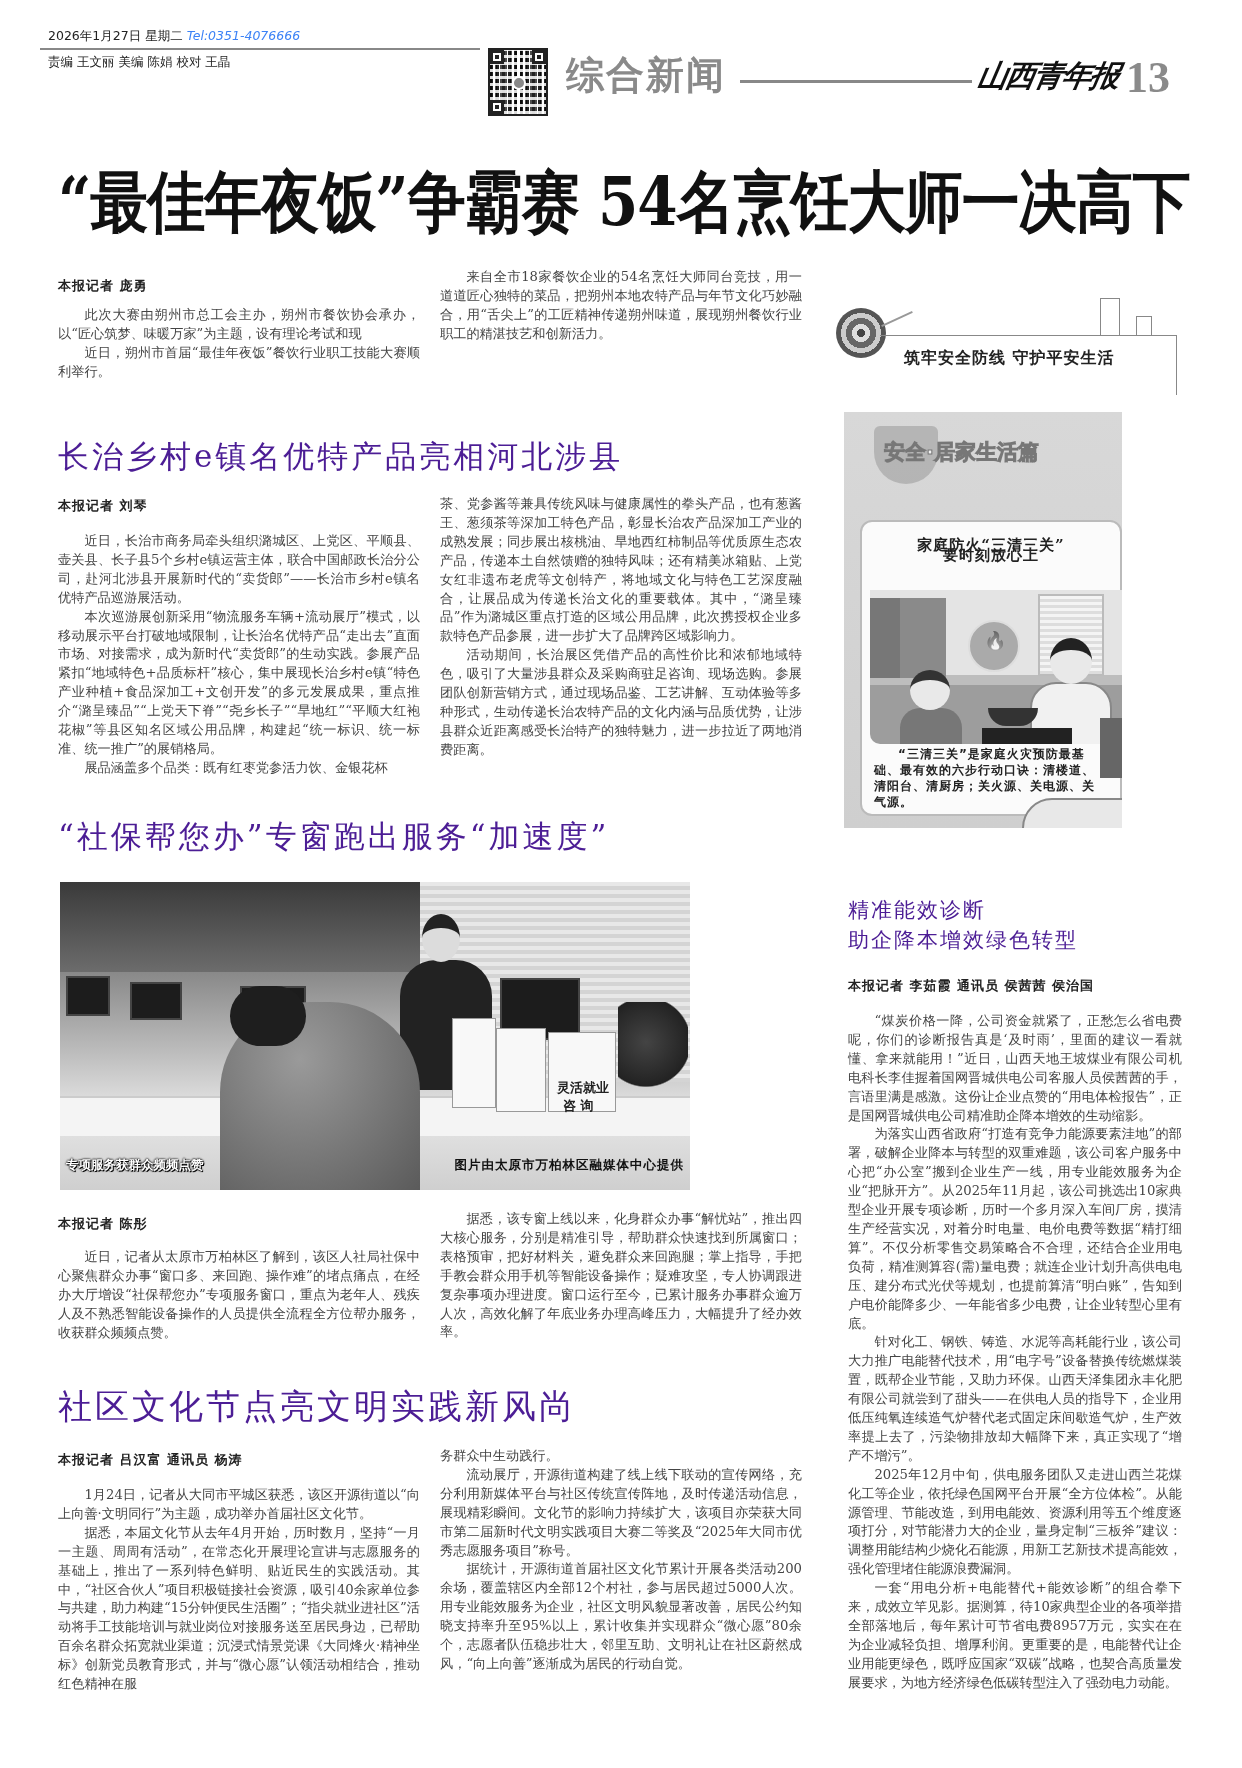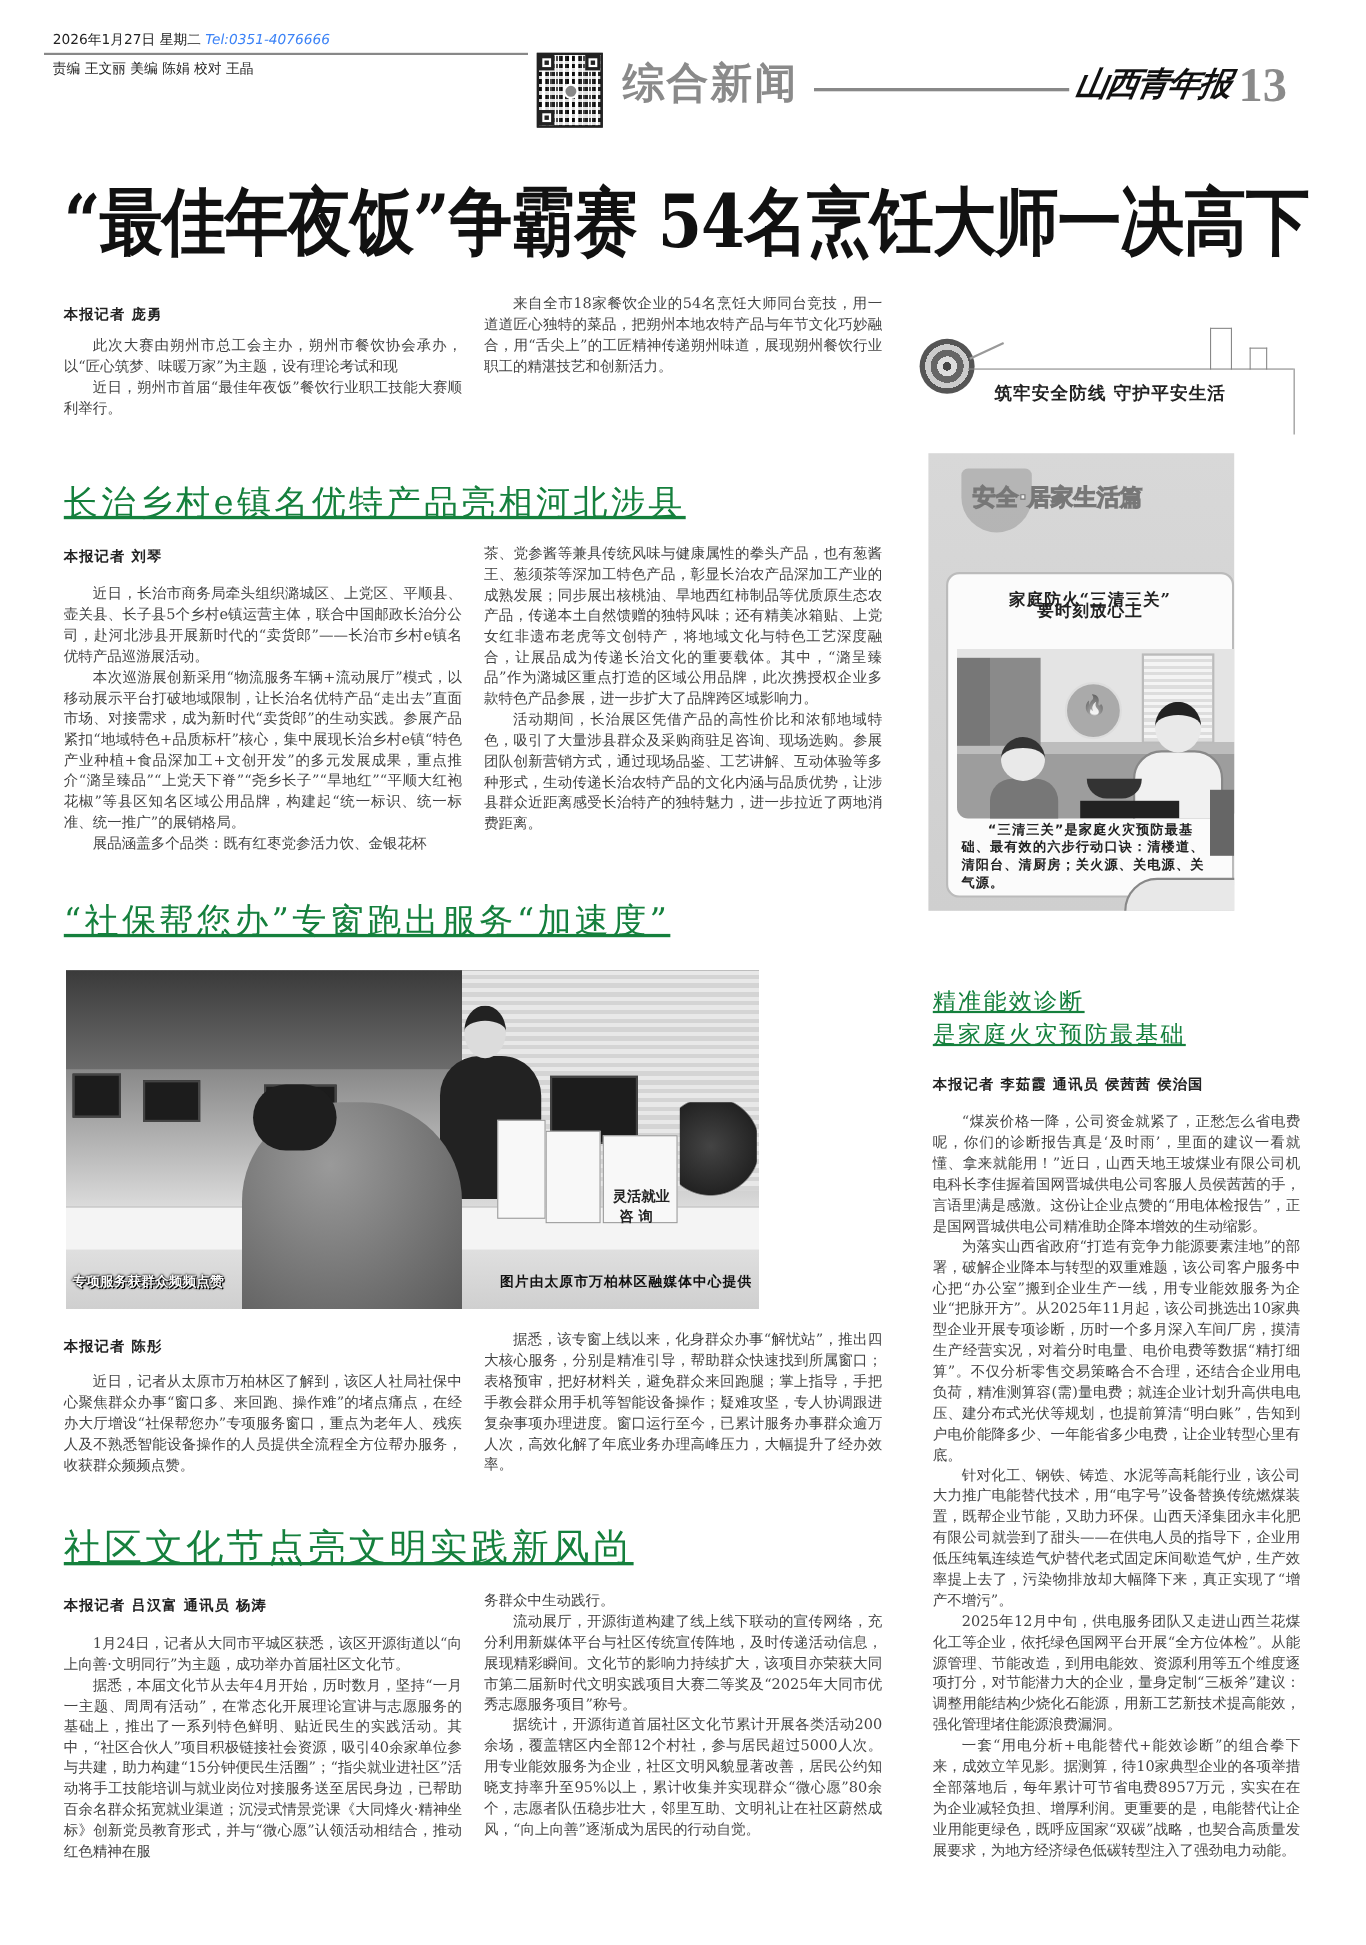--- a/index.html
+++ b/index.html
@@ -20,21 +20,21 @@
   .qr-corner { position: absolute; width: 14px; height: 14px; border: 3px solid #222; background: #fff; }
   .qr-corner::after { content: ""; position: absolute; left: 2px; top: 2px; width: 4px; height: 4px; background: #222; }
   .qr-logo { position: absolute; left: 22px; top: 26px; width: 14px; height: 14px; border-radius: 50%; background: #888; border: 2px solid #fff; }
   .section-title { left: 566px; top: 50px; font-family: "DejaVu Serif", serif; font-weight: bold; font-size: 38px; color: #8a8a8a; letter-spacing: 2px; white-space: nowrap; }
   .mast-rule-right { left: 740px; top: 80px; width: 232px; height: 3px; background: #888; }
   .paper-logo { left: 978px; top: 56px; font-family: "DejaVu Serif", serif; font-style: italic; font-weight: bold; font-size: 30px; color: #111; white-space: nowrap; letter-spacing: -2px; transform: skewX(-10deg); }
   .page-num { left: 1126px; top: 52px; font-family: Liberation Serif, serif; font-weight: bold; font-size: 44px; color: #8a8a8a; }
 
   
   .hl-main { left: 58px; top: 158px; font-family: "DejaVu Serif", serif; font-weight: bold; font-size: 58px; color: #111; white-space: nowrap; letter-spacing: -1px; transform: scaleY(1.15); transform-origin: top left; }
-  .hl { font-family: "DejaVu Serif", serif; color: #15803d; white-space: nowrap; text-decoration: underline; }
+  .hl { font-family: "DejaVu Serif", serif; color: #4c1d95; white-space: nowrap; }
   .byline { font-family: "DejaVu Sans", sans-serif; font-weight: bold; font-size: 13px; color: #222; white-space: nowrap; letter-spacing: 1px; }
   .col { font-family: "DejaVu Serif", serif; font-size: 13.2px; line-height: 18.9px; color: #444; text-align: justify; }
   .col p { text-indent: 2em; }
   .col p.cont { text-indent: 0; }
 
   
   .target { left: 836px; top: 308px; width: 50px; height: 50px; border-radius: 50%; background: radial-gradient(circle, #444 0 4px, #ddd 4px 9px, #666 9px 15px, #ccc 15px 20px, #555 20px 25px); }
   .arrow { left: 880px; top: 318px; width: 34px; height: 2px; background: #999; transform: rotate(-25deg); }
   .banner-line { left: 880px; top: 335px; width: 180px; height: 1px; background: #888; }
   .bld1 { left: 1100px; top: 298px; width: 20px; height: 38px; border: 1px solid #888; border-bottom: none; }
@@ -197,21 +197,21 @@
   <p>1月24日，记者从大同市平城区获悉，该区开源街道以“向上向善·文明同行”为主题，成功举办首届社区文化节。</p>
   <p>据悉，本届文化节从去年4月开始，历时数月，坚持“一月一主题、周周有活动”，在常态化开展理论宣讲与志愿服务的基础上，推出了一系列特色鲜明、贴近民生的实践活动。其中，“社区合伙人”项目积极链接社会资源，吸引40余家单位参与共建，助力构建“15分钟便民生活圈”；“指尖就业进社区”活动将手工技能培训与就业岗位对接服务送至居民身边，已帮助百余名群众拓宽就业渠道；沉浸式情景党课《大同烽火·精神坐标》创新党员教育形式，并与“微心愿”认领活动相结合，推动红色精神在服</p>
 </div>
 <div class="abs col" style="left:440px;top:1447px;width:362px;">
   <p class="cont">务群众中生动践行。</p>
   <p>流动展厅，开源街道构建了线上线下联动的宣传网络，充分利用新媒体平台与社区传统宣传阵地，及时传递活动信息，展现精彩瞬间。文化节的影响力持续扩大，该项目亦荣获大同市第二届新时代文明实践项目大赛二等奖及“2025年大同市优秀志愿服务项目”称号。</p>
   <p>据统计，开源街道首届社区文化节累计开展各类活动200余场，覆盖辖区内全部12个村社，参与居民超过5000人次。用专业能效服务为企业，社区文明风貌显著改善，居民公约知晓支持率升至95%以上，累计收集并实现群众“微心愿”80余个，志愿者队伍稳步壮大，邻里互助、文明礼让在社区蔚然成风，“向上向善”逐渐成为居民的行动自觉。</p>
 </div>
 
 <div class="abs hl" style="left:848px;top:896px;font-size:21px;font-family:'DejaVu Sans',sans-serif;letter-spacing:2px;">精准能效诊断</div>
-<div class="abs hl" style="left:848px;top:926px;font-size:21px;font-family:'DejaVu Sans',sans-serif;letter-spacing:2px;">是家庭火灾预防最基础</div>
+<div class="abs hl" style="left:848px;top:926px;font-size:21px;font-family:'DejaVu Sans',sans-serif;letter-spacing:2px;">助企降本增效绿色转型</div>
 <div class="abs byline" style="left:848px;top:977px;">本报记者 李茹霞 通讯员 侯茜茜 侯治国</div>
 <div class="abs col" style="left:848px;top:1012px;width:334px;">
   <p>“煤炭价格一降，公司资金就紧了，正愁怎么省电费呢，你们的诊断报告真是‘及时雨’，里面的建议一看就懂、拿来就能用！”近日，山西天地王坡煤业有限公司机电科长李佳握着国网晋城供电公司客服人员侯茜茜的手，言语里满是感激。这份让企业点赞的“用电体检报告”，正是国网晋城供电公司精准助企降本增效的生动缩影。</p>
   <p>为落实山西省政府“打造有竞争力能源要素洼地”的部署，破解企业降本与转型的双重难题，该公司客户服务中心把“办公室”搬到企业生产一线，用专业能效服务为企业“把脉开方”。从2025年11月起，该公司挑选出10家典型企业开展专项诊断，历时一个多月深入车间厂房，摸清生产经营实况，对着分时电量、电价电费等数据“精打细算”。不仅分析零售交易策略合不合理，还结合企业用电负荷，精准测算容(需)量电费；就连企业计划升高供电电压、建分布式光伏等规划，也提前算清“明白账”，告知到户电价能降多少、一年能省多少电费，让企业转型心里有底。</p>
   <p>针对化工、钢铁、铸造、水泥等高耗能行业，该公司大力推广电能替代技术，用“电字号”设备替换传统燃煤装置，既帮企业节能，又助力环保。山西天泽集团永丰化肥有限公司就尝到了甜头——在供电人员的指导下，企业用低压纯氧连续造气炉替代老式固定床间歇造气炉，生产效率提上去了，污染物排放却大幅降下来，真正实现了“增产不增污”。</p>
   <p>2025年12月中旬，供电服务团队又走进山西兰花煤化工等企业，依托绿色国网平台开展“全方位体检”。从能源管理、节能改造，到用电能效、资源利用等五个维度逐项打分，对节能潜力大的企业，量身定制“三板斧”建议：调整用能结构少烧化石能源，用新工艺新技术提高能效，强化管理堵住能源浪费漏洞。</p>
   <p>一套“用电分析+电能替代+能效诊断”的组合拳下来，成效立竿见影。据测算，待10家典型企业的各项举措全部落地后，每年累计可节省电费8957万元，实实在在为企业减轻负担、增厚利润。更重要的是，电能替代让企业用能更绿色，既呼应国家“双碳”战略，也契合高质量发展要求，为地方经济绿色低碳转型注入了强劲电力动能。</p>
 </div>
 
 </body></html>

